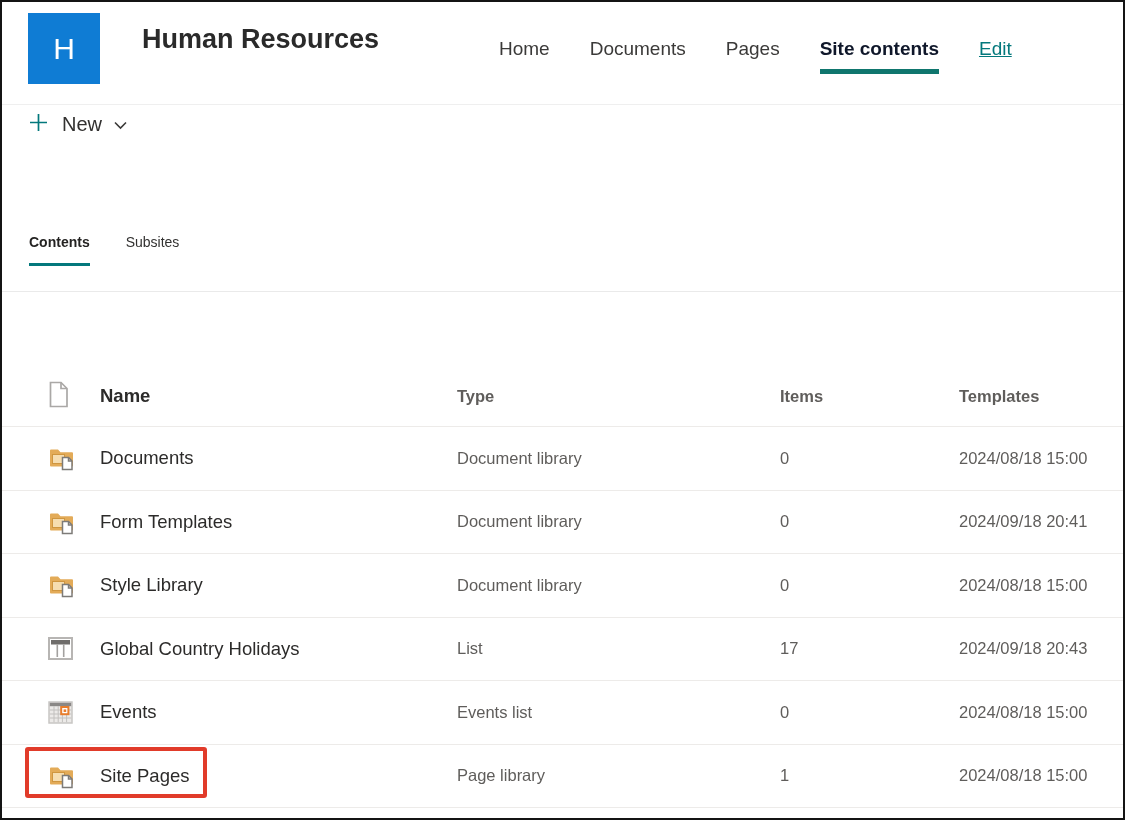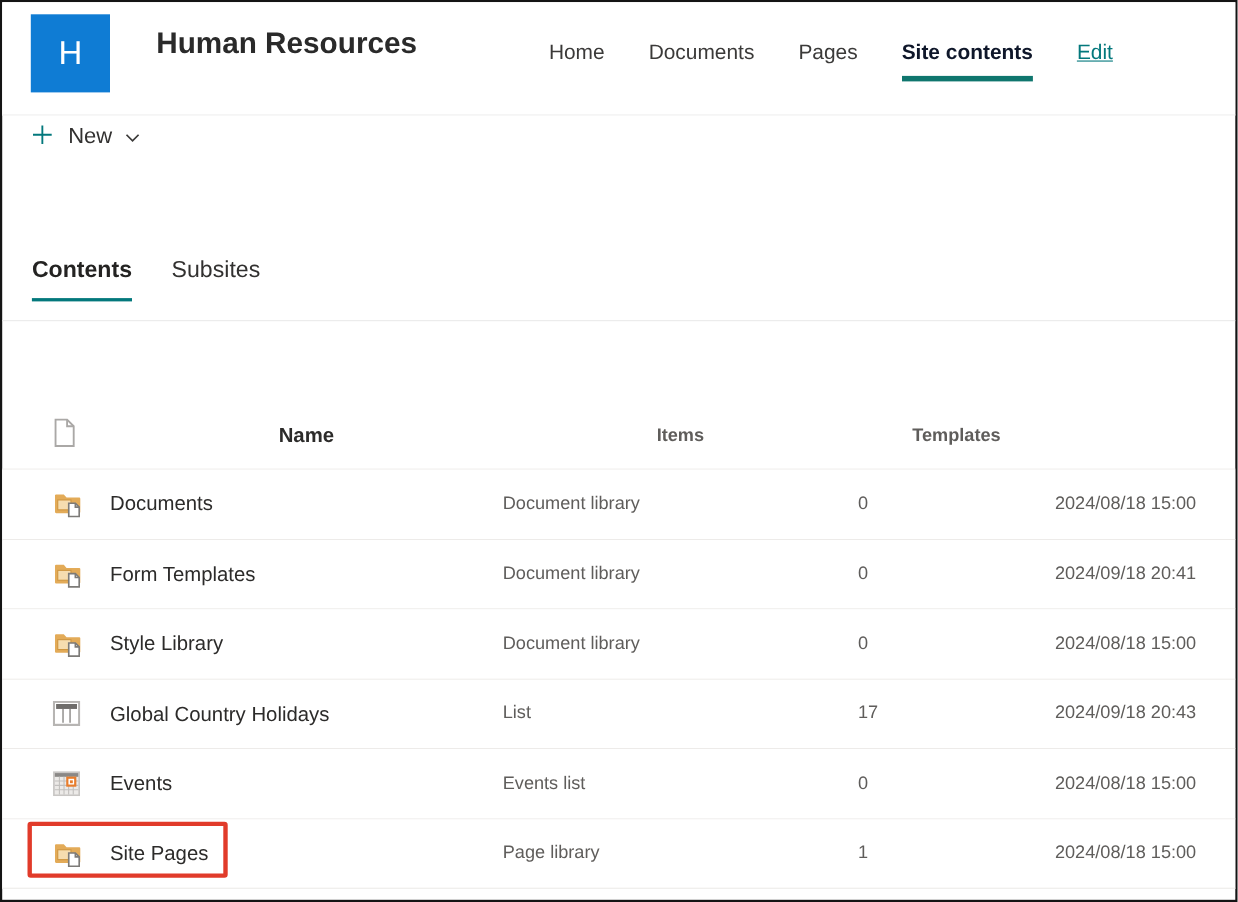--- a/index.html
+++ b/index.html
@@ -25,34 +25,34 @@
 
   
   .command-bar { position:absolute; top:104px; left:27px; }
   .new-button { display:flex; align-items:center; gap:14px; background:none; border:none; cursor:pointer;
                 font-family:"Liberation Sans", sans-serif; height:36px; }
   .new-label { font-size:20px; color:#323130; }
   .new-button .chev { margin-left:-2px; margin-top:3px; }
 
   
   .tabs { position:absolute; top:232px; left:27px; display:flex; gap:36px; }
-  .tab { font-size:21px; color:#323130; padding-bottom:13px; cursor:pointer; white-space:nowrap; }
+  .tab { font-size:14px; color:#323130; padding-bottom:13px; cursor:pointer; white-space:nowrap; }
   .tab.active { font-weight:700; color:#242322; border-bottom:3px solid #03787c; }
   .tabs-divider { position:absolute; top:289px; left:0; right:0; height:1px; background:#eaeaea; }
 
   
   .contents-table { position:absolute; top:364px; left:0; right:0; }
   .thead, .row { display:grid; grid-template-columns:71px 357px 323px 179px auto;
                  align-items:center; padding-left:27px; padding-right:30px;
                  border-bottom:1px solid #edebe9; }
   .thead { height:61px; }
   .row { height:63.5px; position:relative; background:#fff; cursor:pointer; }
   .cell { overflow:hidden; white-space:nowrap; }
   .c-icon { padding-left:19px; display:flex; align-items:center; }
-  .th { font-size:17.5px; font-weight:700; color:#242424;text-align:center; }
+  .th { font-size:17.5px; font-weight:700; color:#242424; }
   .c-name { font-size:18.5px; color:#2c2b2a; }
   .c-type, .c-items, .c-modified { font-size:16.5px; color:#5f5d5b; }
 
   .row-icon { display:flex; align-items:center; }
 
   
   .callout { display:none; position:absolute; left:23px; top:2px; width:182px; height:51px;
              border:4px solid #e13b2a; border-radius:3px; pointer-events:none; }
   .row.highlighted .callout { display:block; }
 </style>
@@ -99,20 +99,21 @@
   <div class="thead">
     <div class="cell c-icon">
       <span>
         <svg width="21" height="27" viewBox="0 0 21 27">
           <path d="M2.5 1.5 h10.5 l6 6 v18 h-16.5 z" fill="#fff" stroke="#aaa8a6" stroke-width="1.7"></path>
           <path d="M13 1.5 v6 h6" fill="none" stroke="#aaa8a6" stroke-width="1.7"></path>
         </svg>
       </span>
     </div>
     <div class="cell c-name th">Name</div>
+    <div class="cell c-type th">Type</div>
     <div class="cell c-items th">Items</div>
     <div class="cell c-modified th">Templates</div>
   </div>
   <div>
       <div class="row">
     <div class="cell c-icon">
           <span class="row-icon">
             <svg width="28" height="26" viewBox="0 0 28 26">
               <path d="M2 4.5 h8 l2.5 2.8 h11.5 a1 1 0 0 1 1 1 v12.2 a1 1 0 0 1 -1 1 h-21 a1 1 0 0 1 -1 -1 v-15 a1 1 0 0 1 1 -1 z" fill="#e3ab58"></path>
               <rect x="4.5" y="9.5" width="12" height="9" fill="#f6ddb0" stroke="#cf9640" stroke-width="1"></rect>

